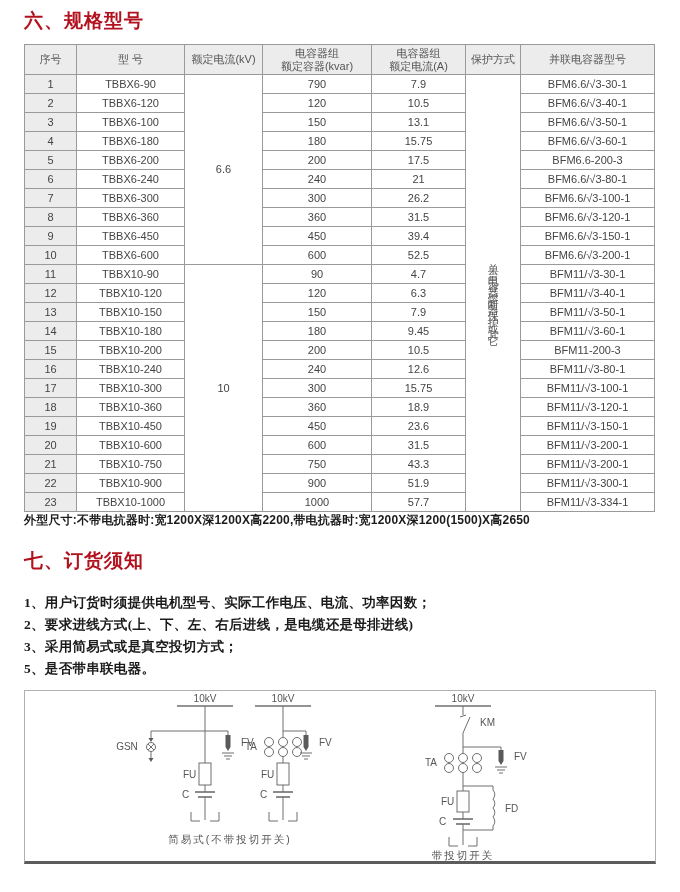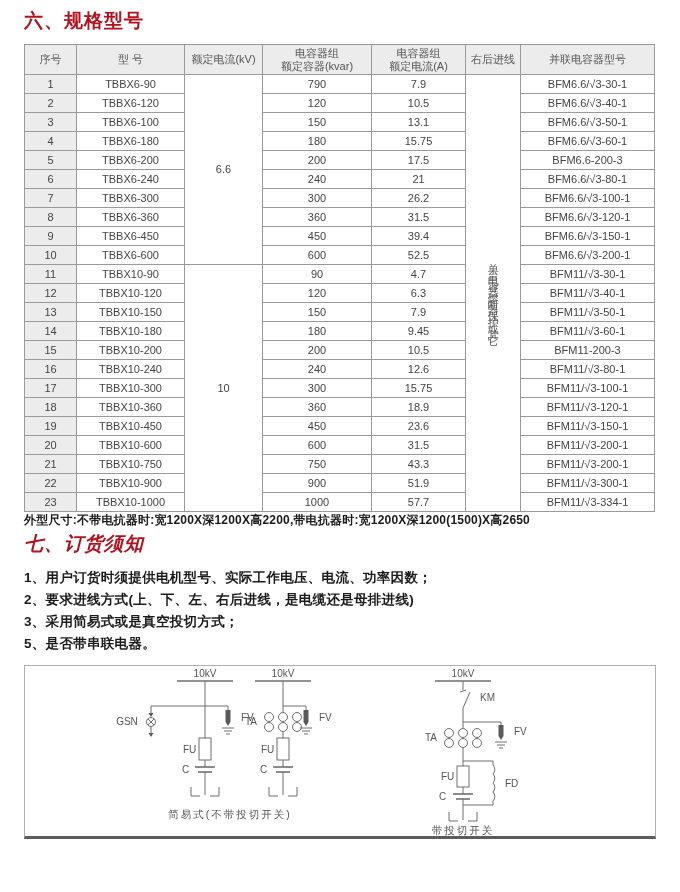--- a/index.html
+++ b/index.html
@@ -8,21 +8,21 @@
     height:892px;
     font-family:"Liberation Sans","DejaVu Sans",sans-serif;
     color:#333; overflow:hidden;
   }
   .content { padding:0 24px; }
 
   .sec-title {
     font-size:19px; font-weight:bold; color:#b1121e;
     margin-top:8px; margin-bottom:10px; letter-spacing:1px;
   }
-  .sec-title.second { margin-top:2px; margin-bottom:8px;font-style:italic; }
+  .sec-title.second { margin-top:19px; margin-bottom:8px; }
 
   table.spec {
     width:540px; border-collapse:collapse; table-layout:fixed;
     font-size:11px; color:#444;
   }
   table.spec th, table.spec td {
     border:1px solid #9a9a9a; text-align:center; padding:0 2px;
     height:19px; line-height:1.15; overflow:hidden;
   }
   table.spec thead th {
@@ -32,21 +32,21 @@
   td.c-no { background:#ececec; color:#444; }
   td.c-model { text-align:left; padding-left:18px; }
   td.c-prot {
     writing-mode:vertical-rl; text-orientation:upright;
     letter-spacing:6px; padding:10px 0; color:#555; font-size:11px;
   }
   .dim-note {
     font-size:12px; font-weight:bold; color:#1b1b1b;
     margin-top:0; letter-spacing:0.2px;
   }
-  ol.order-notes { list-style:none; margin-top:10px; }
+  ol.order-notes { list-style:none; margin-top:18px;font-family:Liberation Serif, serif; }
   ol.order-notes li {
     font-size:13.5px; font-weight:bold; color:#1b1b1b;
     line-height:22px; letter-spacing:0.3px;
   }
   .diagram-box {
     margin-top:10px; width:632px; height:174px; position:relative;
     border:1px solid #b0b0b0; border-bottom:3px solid #5c5c5c;
     background:#fff;
   }
   .diagram-box svg { position:absolute; left:0; top:0; }
@@ -76,21 +76,21 @@
     </colgroup>
     <thead>
       <tr>
           <th>序号</th>
           <th>型  号</th>
           <th>额定电流(kV)</th>
           <th>电容器组
 额定容器(kvar)</th>
           <th>电容器组
 额定电流(A)</th>
-          <th>右后进线</th>
+          <th>保护方式</th>
           <th>并联电容器型号</th>
         </tr>
     </thead>
     <tbody>
         <tr>
           <td class="c-no">1</td>
           <td class="c-model">TBBX6-90</td>
           <td class="c-volt" rowspan="10">6.6</td>
           <td class="c-kvar">790</td>
           <td class="c-amp">7.9</td>

